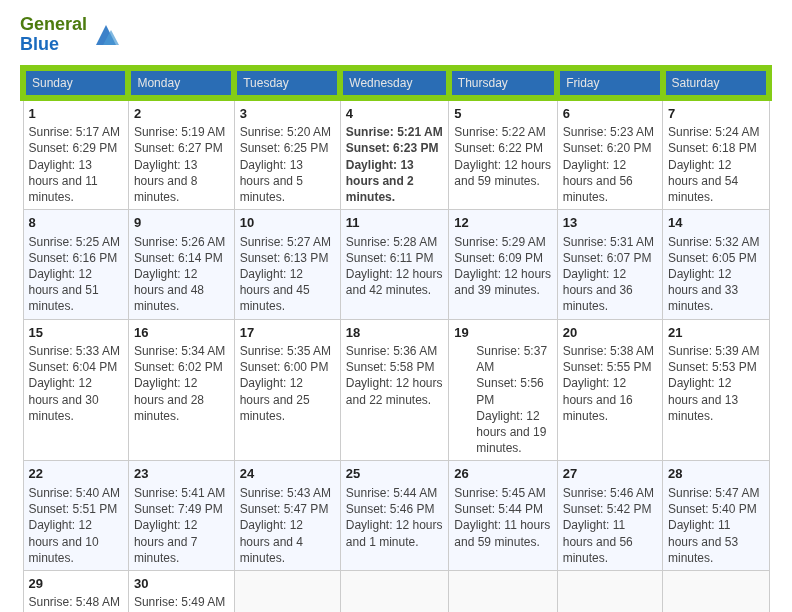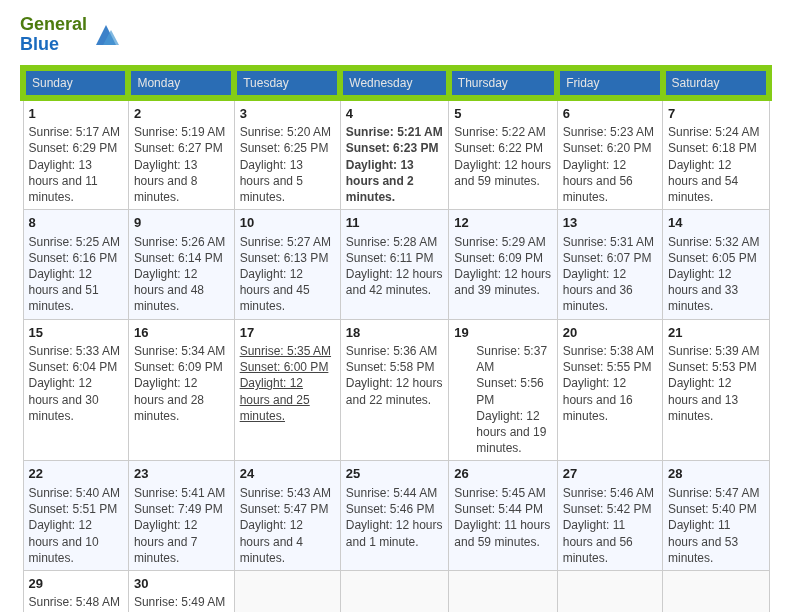--- a/index.html
+++ b/index.html
@@ -216,26 +216,26 @@
         <tr>
           <td>
             <span class="day-num">15</span>
             <div class="day-info" style="white-space: pre-line;">Sunrise: 5:33 AM
 Sunset: 6:04 PM
 Daylight: 12 hours and 30 minutes.</div>
           </td>
           <td>
             <span class="day-num">16</span>
             <div class="day-info" style="white-space: pre-line;">Sunrise: 5:34 AM
-Sunset: 6:09 PM
+Sunset: 6:02 PM
 Daylight: 12 hours and 28 minutes.</div>
           </td>
           <td>
             <span class="day-num">17</span>
-            <div class="day-info" style="white-space: pre-line; text-decoration: underline;">Sunrise: 5:35 AM
+            <div class="day-info" style="white-space: pre-line;">Sunrise: 5:35 AM
 Sunset: 6:00 PM
 Daylight: 12 hours and 25 minutes.</div>
           </td>
           <td>
             <span class="day-num">18</span>
             <div class="day-info" style="white-space: pre-line;">Sunrise: 5:36 AM
 Sunset: 5:58 PM
 Daylight: 12 hours and 22 minutes.</div>
           </td>
           <td>

